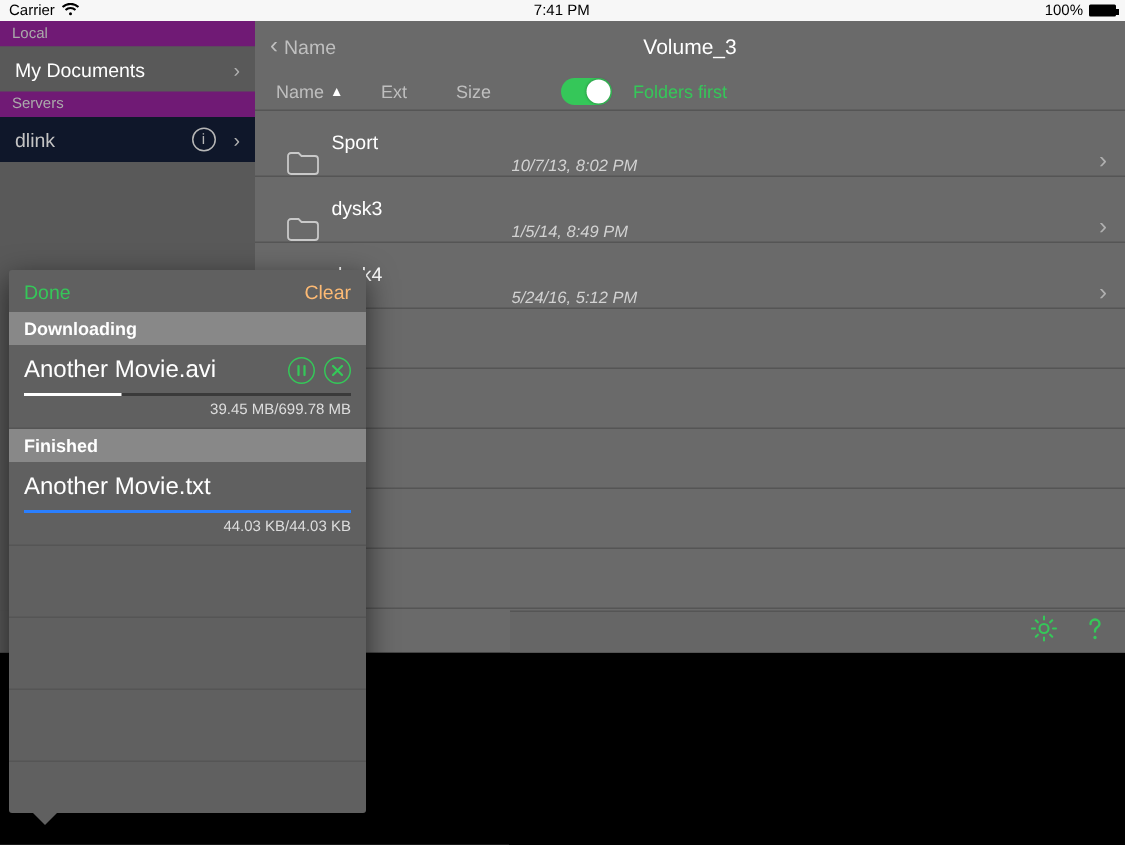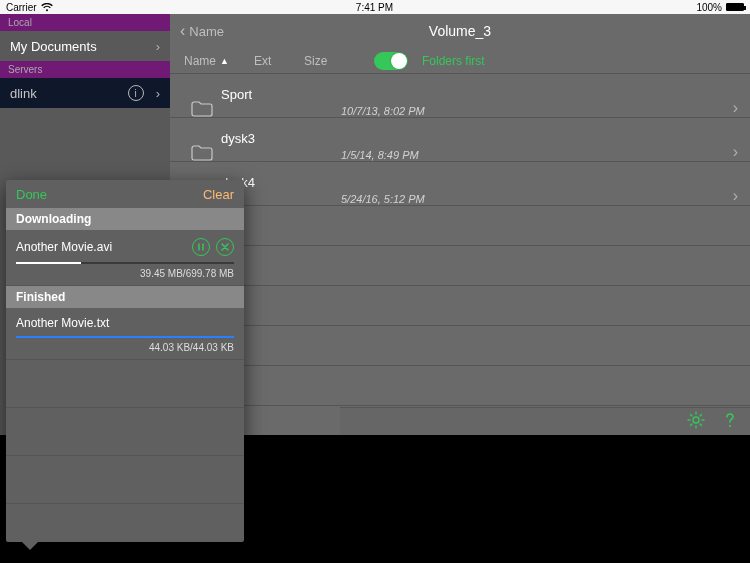--- a/index.html
+++ b/index.html
@@ -62,21 +62,21 @@
 
   
   .popup { position:absolute; left:6px; top:180px; width:238px; height:362px; background:#606060; box-shadow:0 6px 20px rgba(0,0,0,.6); border-radius:2px; display:flex; flex-direction:column; }
   .popup-tip { position:absolute; left:16px; bottom:-8px; width:0; height:0; border-left:8px solid transparent; border-right:8px solid transparent; border-top:8px solid #606060; }
   .popup-header { height:28px; display:flex; align-items:center; justify-content:space-between; padding:0 10px; font-size:13px; }
   .popup-header .done  { color:#35c759; }
   .popup-header .clear { color:#fdba74; }
   .popup-section { background:#888; color:#fff; font-size:12px; font-weight:600; padding:4px 10px; }
   .dl-item { padding:8px 10px 6px; border-bottom:1px solid #555; }
   .dl-top { display:flex; align-items:center; justify-content:space-between; }
-  .dl-name { color:#fff; font-size:12px; }
+  .dl-name { color:#fff; font-size:16px; }
   .dl-ctrls { display:flex; gap:6px; }
   .ic-btn { width:18px; height:18px; border:1.5px solid #35c759; border-radius:50%; display:flex; align-items:center; justify-content:center; color:#35c759; font-size:9px; }
   .dl-bar { height:2px; background:#3a3a3a; margin-top:6px; position:relative; }
   .dl-bar .fill { position:absolute; left:0; top:0; bottom:0; background:#fff; }
   .dl-bar .fill.blue { background:#2a7fff; }
   .dl-size { text-align:right; color:#ddd; font-size:10px; margin-top:4px;}
   .popup .spacer { flex:1; }
   .popup .blank-row { height:48px; border-bottom:1px solid #555; }
 </style>
 </head>

